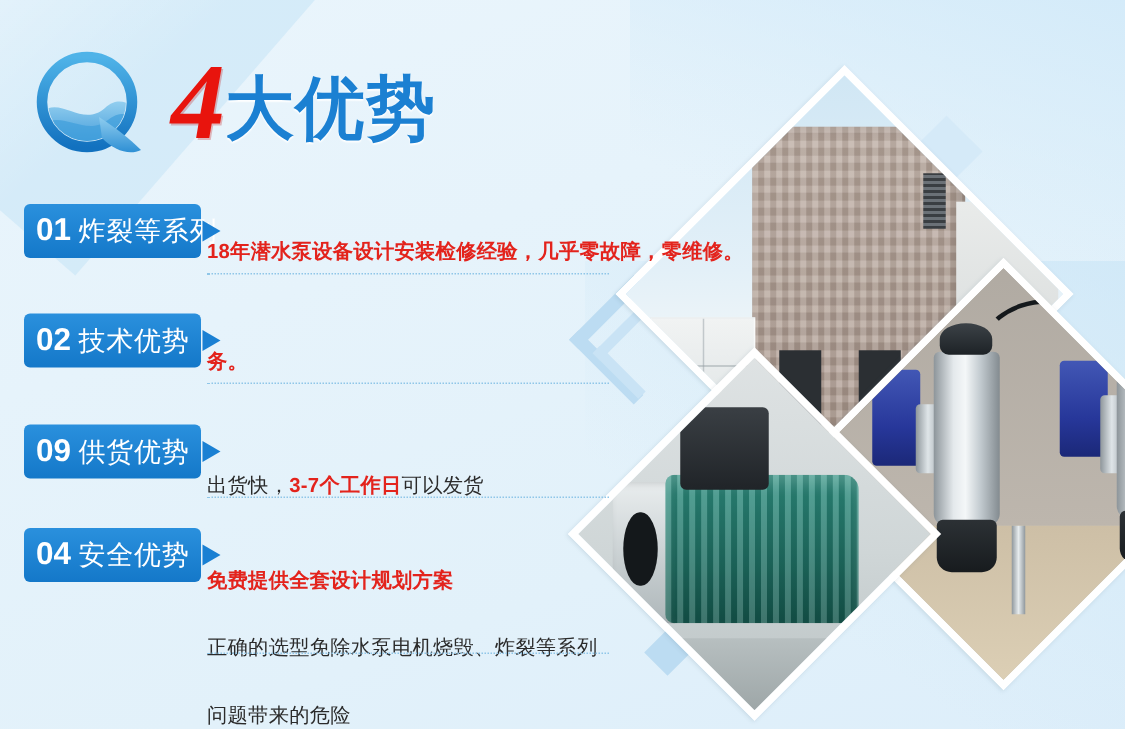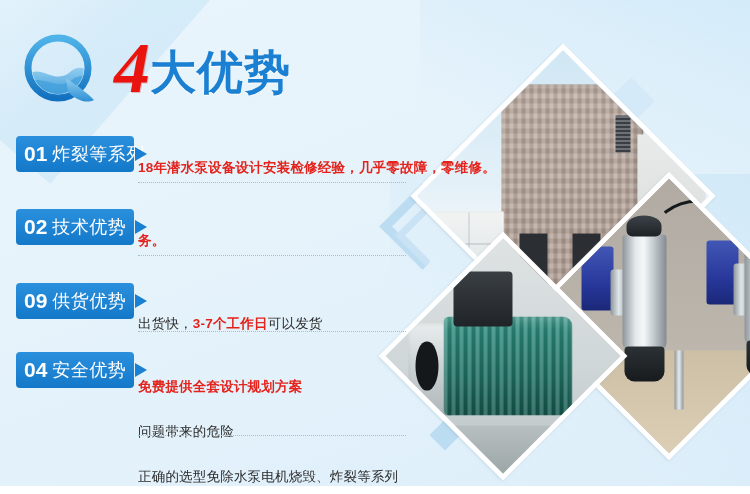--- a/index.html
+++ b/index.html
@@ -531,21 +531,21 @@
     <div class="adv-row">
       <div class="badge-wrap" style="top:226px;">
         <div class="badge">
           <span class="bnum">04</span>
           <span class="btxt">安全优势</span>
         </div>
         <div class="badge-arrow"></div>
       </div>
       <div class="adv-text" style="top:226px;">
         <div class="adv-line red">免费提供全套设计规划方案</div>
+        <div class="adv-line dark">正确的选型免除水泵电机烧毁、炸裂等系列</div>
         <div class="adv-line dark">问题带来的危险</div>
-        <div class="adv-line dark">正确的选型免除水泵电机烧毁、炸裂等系列</div>
       </div>
       <div class="dotted" style="top:309px;"></div>
     </div>
 
   </div>
 
 </div>
 
 </body></html>

